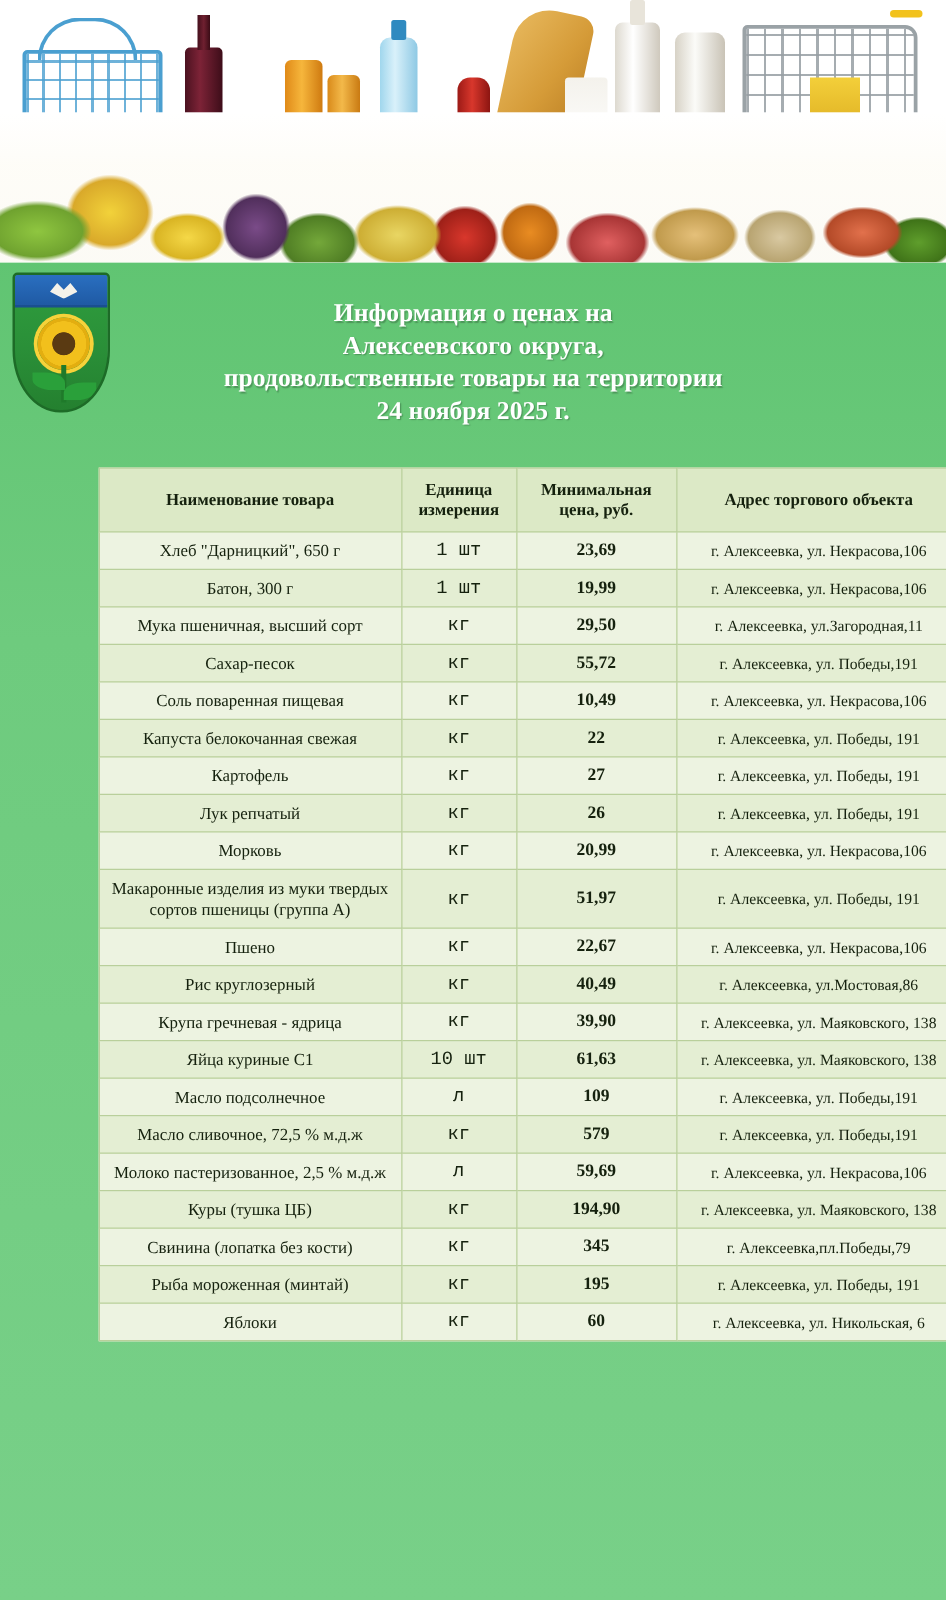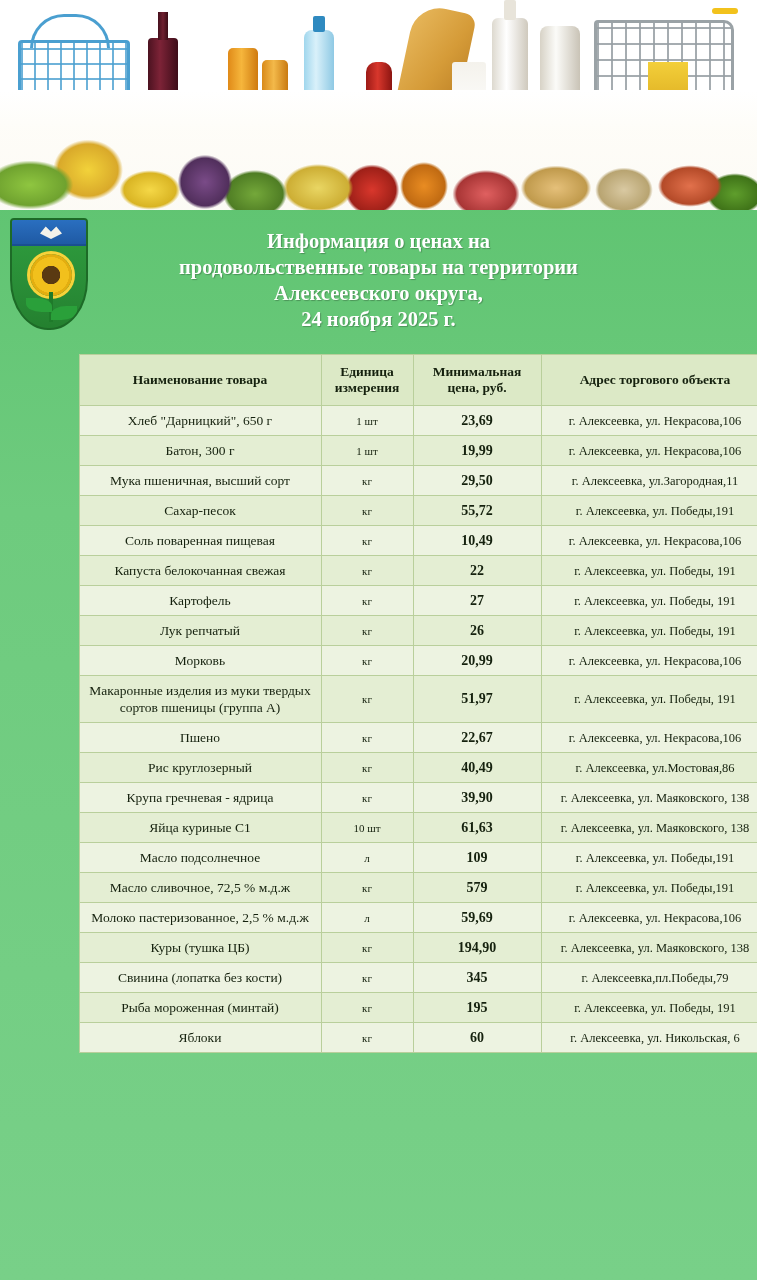--- a/index.html
+++ b/index.html
@@ -169,21 +169,21 @@
   }
   .leaf-l {
     position: absolute; left: 14px; top: 78px; width: 26px; height: 14px;
     background: #2aa03a; border-radius: 0 60% 0 60%;
   }
   .leaf-r {
     position: absolute; left: 39px; top: 86px; width: 26px; height: 14px;
     background: #2aa03a; border-radius: 60% 0 60% 0;
   }
   .doc-title {
-    margin: 4px auto;
+    margin: 14px auto;
     width: 612px;
     color: #ffffff;
     font-weight: bold;
     font-size: 20.5px;
     line-height: 26px;
     text-shadow: 1px 1px 1px rgba(0,0,0,.25);
   }
   .doc-title .ln { display: block; }
 
   
@@ -214,21 +214,21 @@
   }
   col.c-name { width: 242px; }
   col.c-unit { width: 92px; }
   col.c-price { width: 128px; }
   col.c-addr { width: 228px; }
 
   table.price tbody tr:nth-child(odd) { background: #edf3e1; }
   table.price tbody tr:nth-child(even) { background: #e4eed3; }
 
   td.name { font-size: 13.5px; line-height: 17px; }
-  td.unit { font-size: 11px; }
+  td.unit { font-size: 15px; font-family: Liberation Mono, monospace; }
   td.price { font-size: 14px; font-weight: bold; }
   td.addr { font-size: 12.5px; line-height: 16px; margin-top: 16px; }
 </style>
 </head>
 <body>
 
 <div id="page">
 
   <div class="hero">
     <div class="hero-sky"></div>
@@ -257,22 +257,22 @@
         <div class="crest-top"></div>
         <div class="crest-bird"></div>
         <div class="sun-flower"></div>
         <div class="flower-stem"></div>
         <div class="leaf-l"></div>
         <div class="leaf-r"></div>
       </div>
     </div>
     <h1 class="doc-title">
       <span class="ln">Информация о ценах на</span>
+      <span class="ln">Алексеевского округа,</span>
       <span class="ln">продовольственные товары на территории</span>
-      <span class="ln">Алексеевского округа,</span>
       <span class="ln">24 ноября 2025 г.</span>
     </h1>
   </div>
 
   <div class="table-wrap">
     <table class="price">
       <colgroup>
         <col class="c-name">
           <col class="c-unit">
           <col class="c-price">

